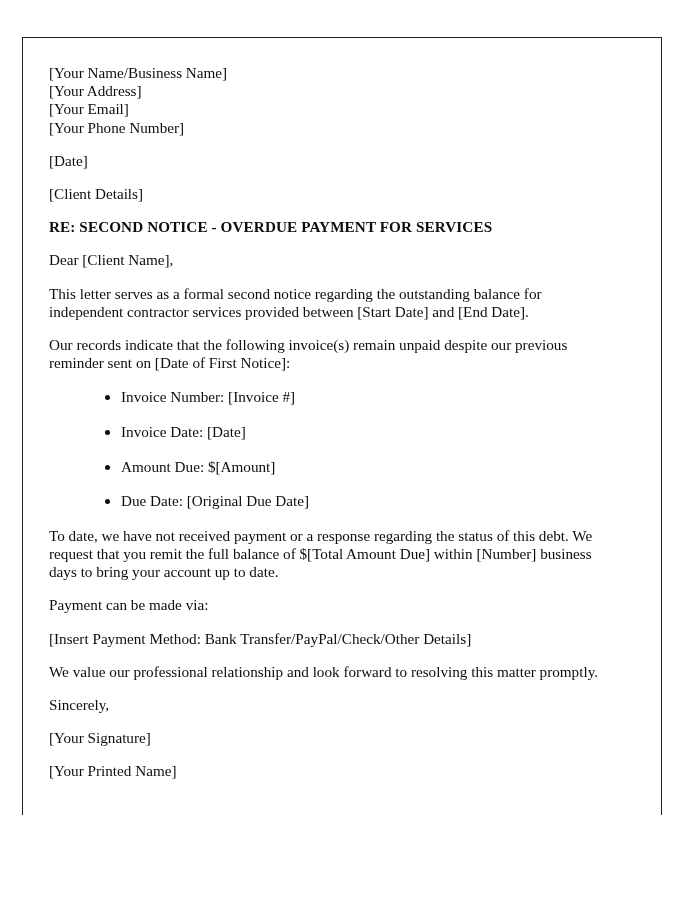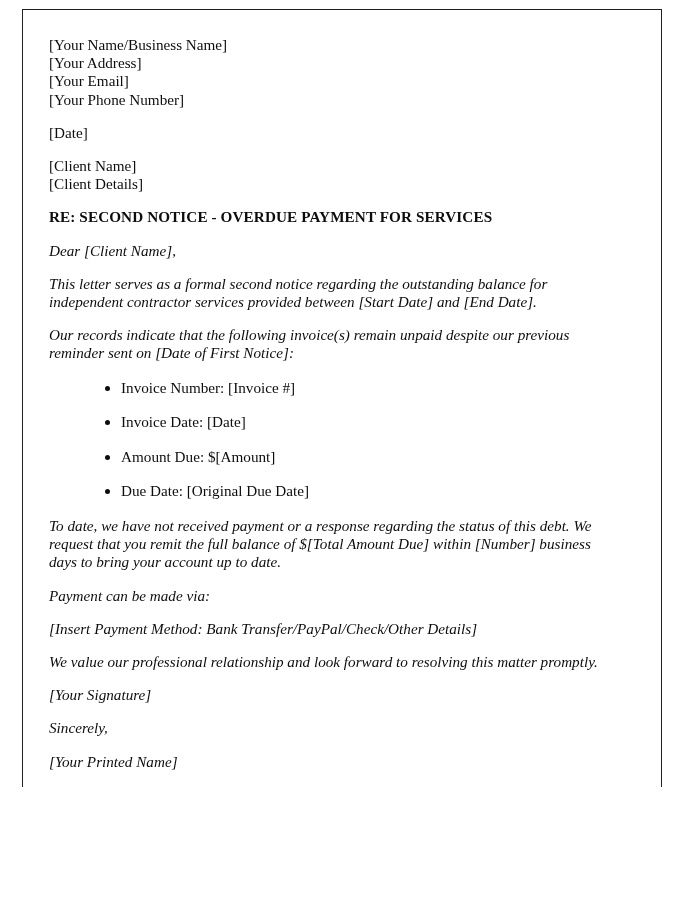--- a/index.html
+++ b/index.html
@@ -12,21 +12,21 @@
     height: 900px;
     position: relative;
     overflow: hidden;
     font-family: "Liberation Serif", "DejaVu Serif", serif;
   }
 
   
   #page {
     position: absolute;
     left: 22px;
-    top: 9px;
+    top: 37px;
     width: 640px;
     height: 778px;
     box-sizing: border-box;
     border: 1.5px solid #231f20;
     border-bottom: none;
     background: #ffffff;
     overflow: hidden;
   }
 
   #page-inner {
@@ -55,21 +55,20 @@
 
   .subject {
     font-weight: bold;
     margin: 4px 0 15px 0;
     letter-spacing: 0.1px;
   }
 
   p.para {
     margin: 0 12px 15px 0;
     max-width: 578px;
-    font-style: italic;
   }
 
   ul.invoice-list {
     margin: 0 0 15px 0;
     padding-left: 56px;
     list-style-type: disc;
   }
 
   ul.invoice-list li {
     margin: 16px;
@@ -89,21 +88,20 @@
         <span class="line">[Your Address]</span>
         <span class="line">[Your Email]</span>
         <span class="line">[Your Phone Number]</span>
       </div>
 
       <div class="block">
         <span class="line">[Date]</span>
       </div>
 
       <div class="block">
-        <span class="line">[Client Name]</span>
         <span class="line">[Client Details]</span>
       </div>
 
       <div class="subject">RE: SECOND NOTICE - OVERDUE PAYMENT FOR SERVICES</div>
 
       <p class="para">Dear [Client Name],</p>
 
       <p class="para">This letter serves as a formal second notice regarding the outstanding balance for independent contractor services provided between [Start Date] and [End Date].</p>
 
       <p class="para">Our records indicate that the following invoice(s) remain unpaid despite our previous reminder sent on [Date of First Notice]:</p>
@@ -117,21 +115,21 @@
 
       <p class="para">To date, we have not received payment or a response regarding the status of this debt. We request that you remit the full balance of $[Total Amount Due] within [Number] business days to bring your account up to date.</p>
 
       <p class="para">Payment can be made via:</p>
 
       <p class="para">[Insert Payment Method: Bank Transfer/PayPal/Check/Other Details]</p>
 
 
       <p class="para">We value our professional relationship and look forward to resolving this matter promptly.</p>
 
+      <p class="para">Sincerely,</p>
+
       <p class="para">[Your Signature]</p>
-
-      <p class="para">Sincerely,</p>
 
       <p class="para">[Your Printed Name]</p>
 
     </div>
   </div>
 </div>
 
 </body></html>

